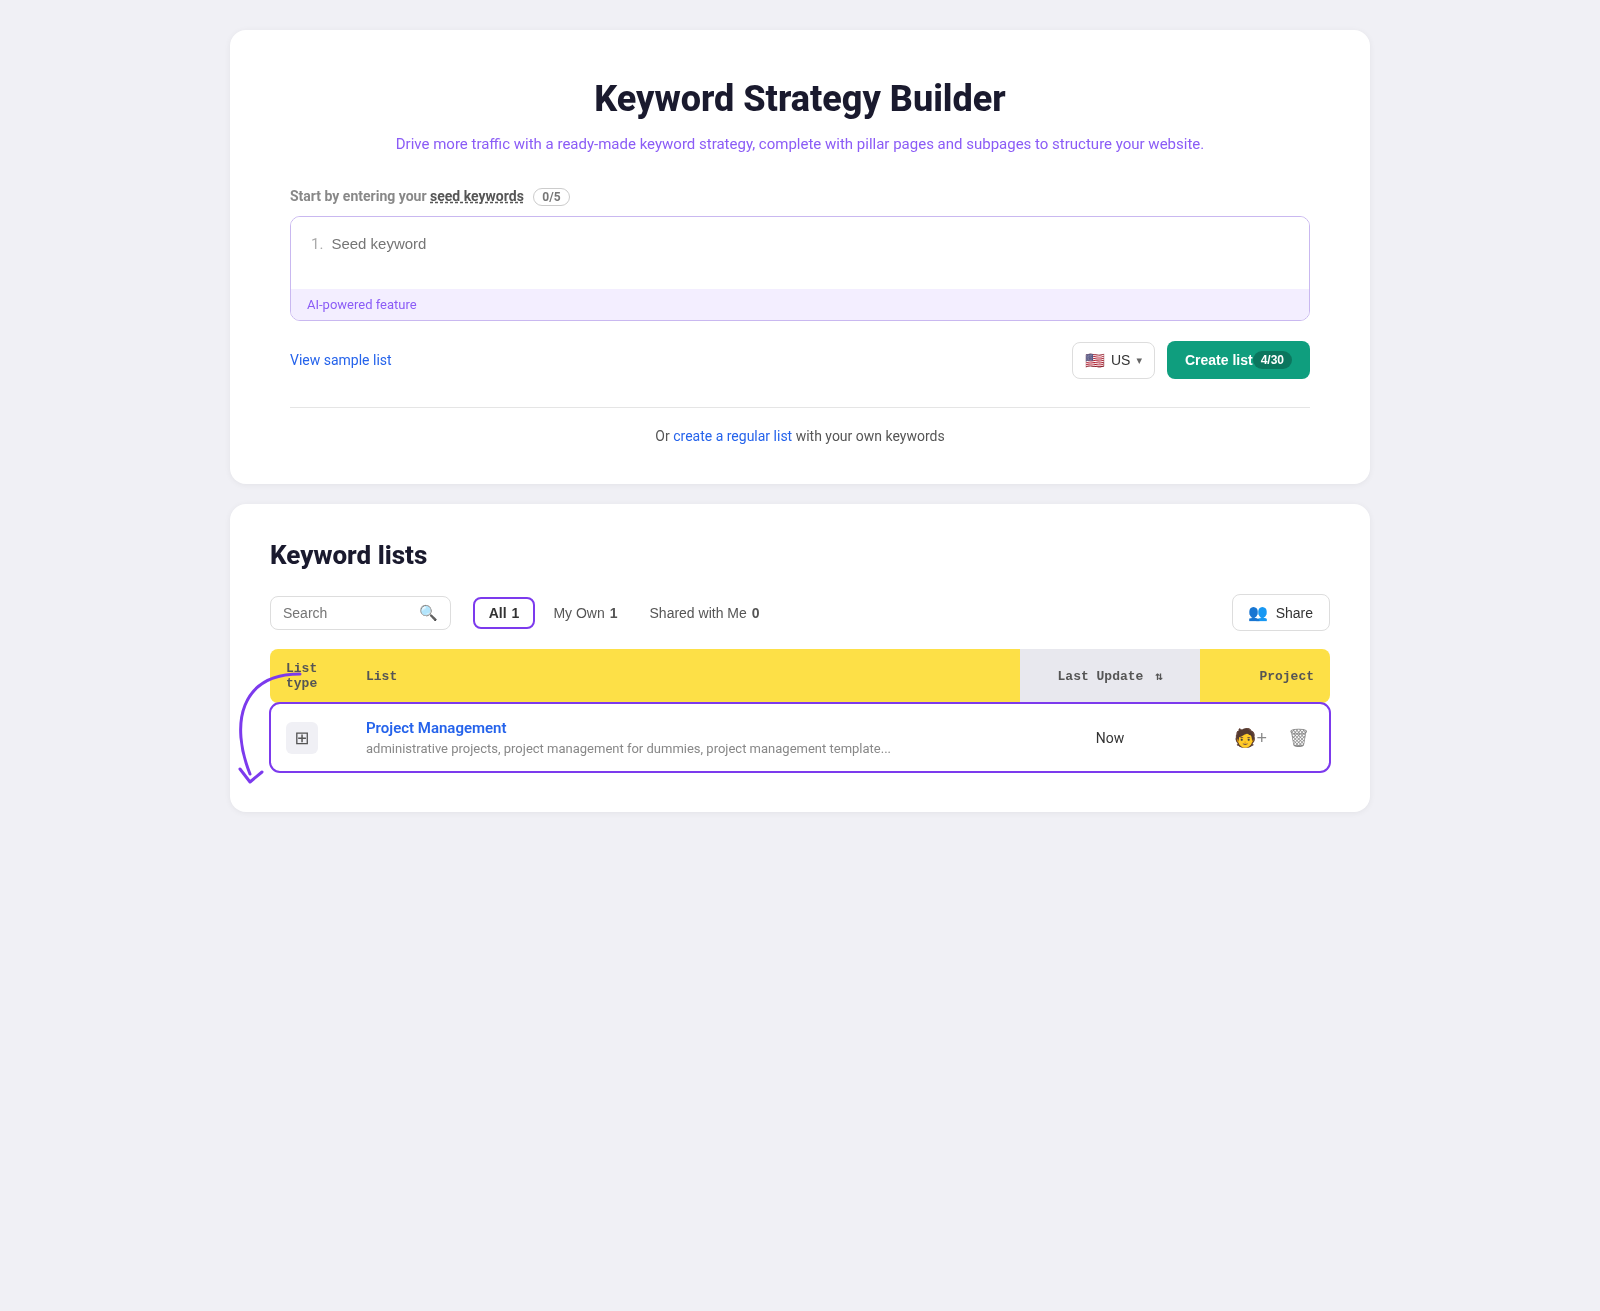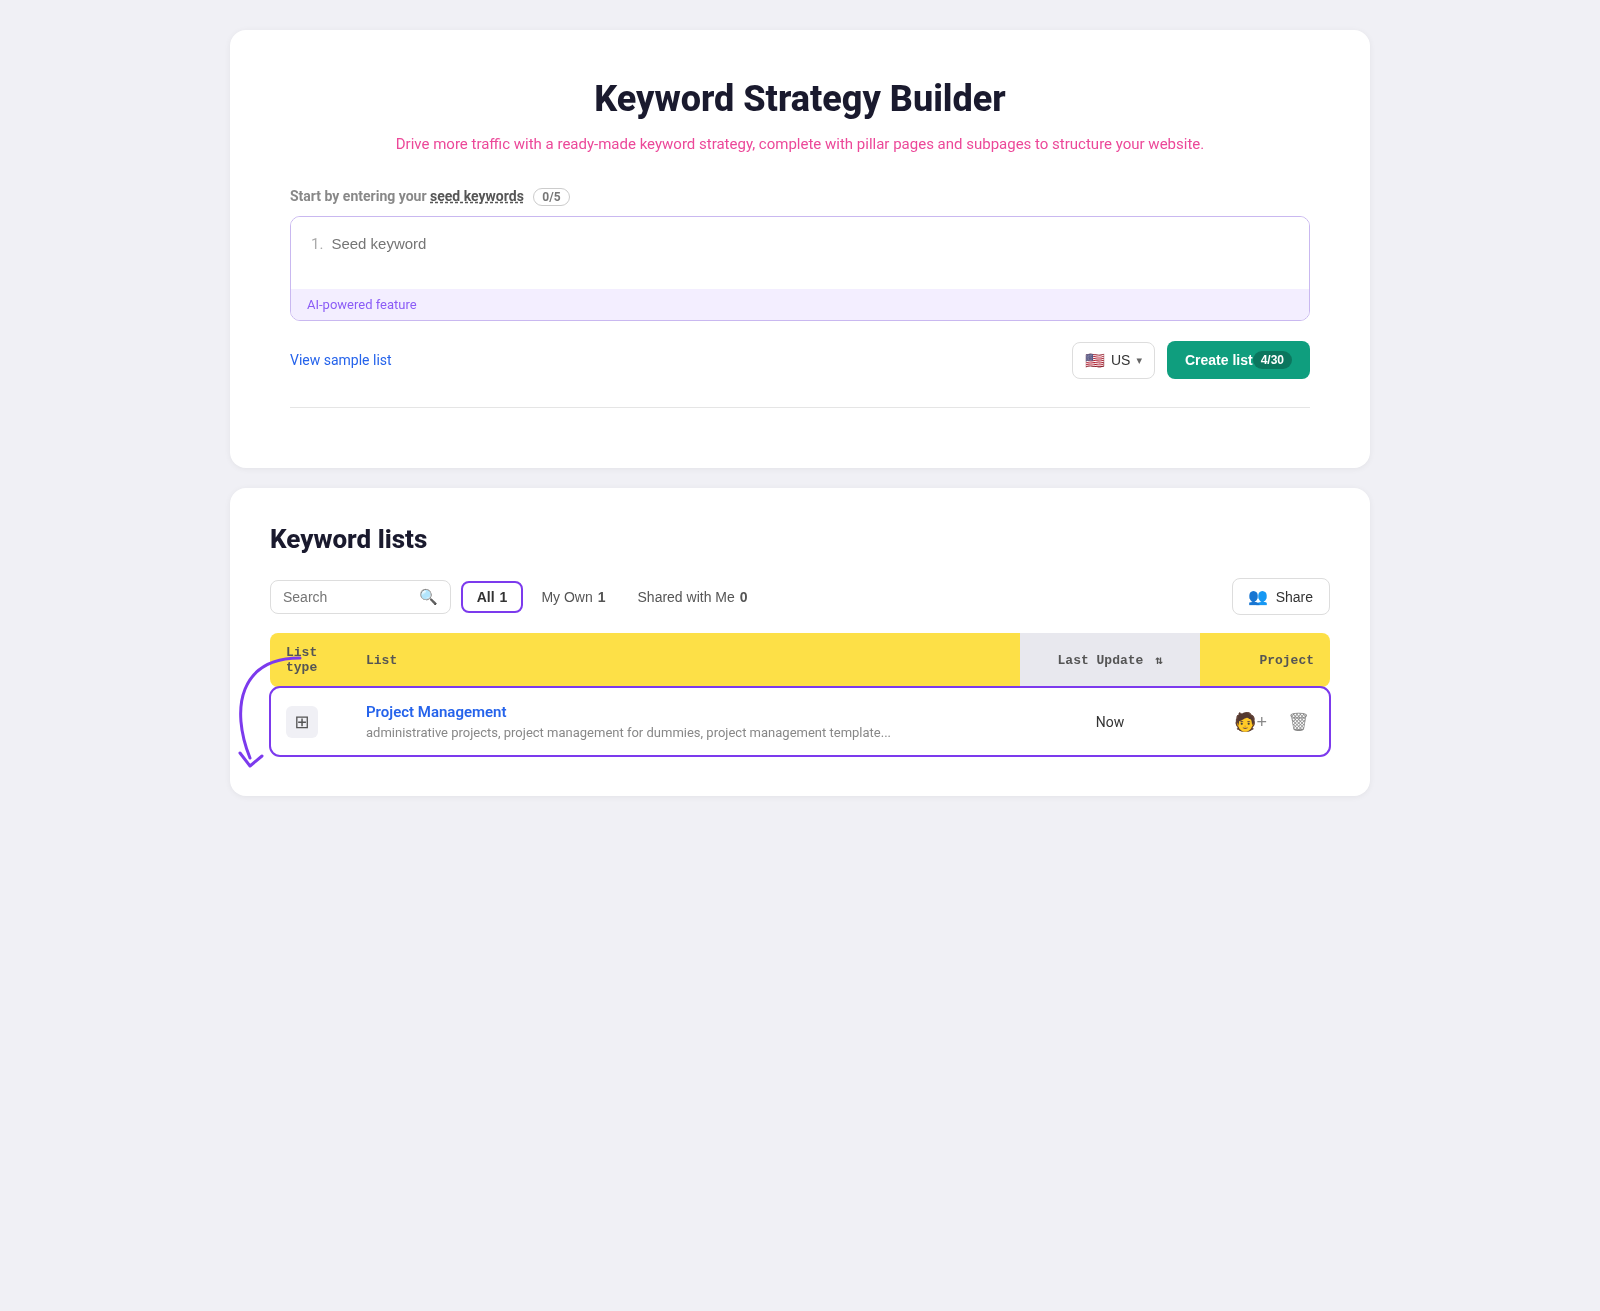--- a/index.html
+++ b/index.html
@@ -27,21 +27,21 @@
     .top-card h1 {
       font-size: 36px;
       font-weight: 800;
       color: #1a1a2e;
       text-align: center;
       margin-bottom: 12px;
     }
 
     .top-card .subtitle {
       text-align: center;
-      color: #ec4899;
+      color: #8b5cf6;
       font-size: 15px;
       line-height: 1.6;
       margin-bottom: 32px;
     }
 
     .seed-label {
       color: #888;
       font-size: 14px;
       margin-bottom: 10px;
       font-weight: bold;
@@ -190,21 +190,21 @@
     .filter-row {
       display: flex;
       align-items: center;
       justify-content: space-between;
       margin-bottom: 18px;
     }
 
     .filter-left {
       display: flex;
       align-items: center;
-      gap: 10px;
+      gap: 22px;
     }
 
     .search-box {
       display: flex;
       align-items: center;
       border: 1px solid #ddd;
       border-radius: 8px;
       padding: 7px 12px;
       gap: 6px;
       background: #fff;
@@ -366,20 +366,21 @@
       </button>
       <button class="create-list-btn">
         <span>Create list</span>
         <span class="badge">4/30</span>
       </button>
     </div>
   </div>
 
   <hr class="divider">
 
+  <p class="or-row"><span>Or </span><a class="create-link">create a regular list</a><span> with your own keywords</span></p>
 </div>
 
 <div class="bottom-card">
 
   <div class="arrow-container">
     <svg width="90" height="130" viewBox="0 0 90 130" fill="none" xmlns="http://www.w3.org/2000/svg">
       <path d="M 80 10 C 20 10 10 60 30 110" stroke="#7c3aed" stroke-width="3" fill="none" stroke-linecap="round"></path>
       <polyline points="20,105 30,118 42,108" stroke="#7c3aed" stroke-width="3" fill="none" stroke-linecap="round" stroke-linejoin="round"></polyline>
     </svg>
   </div>

